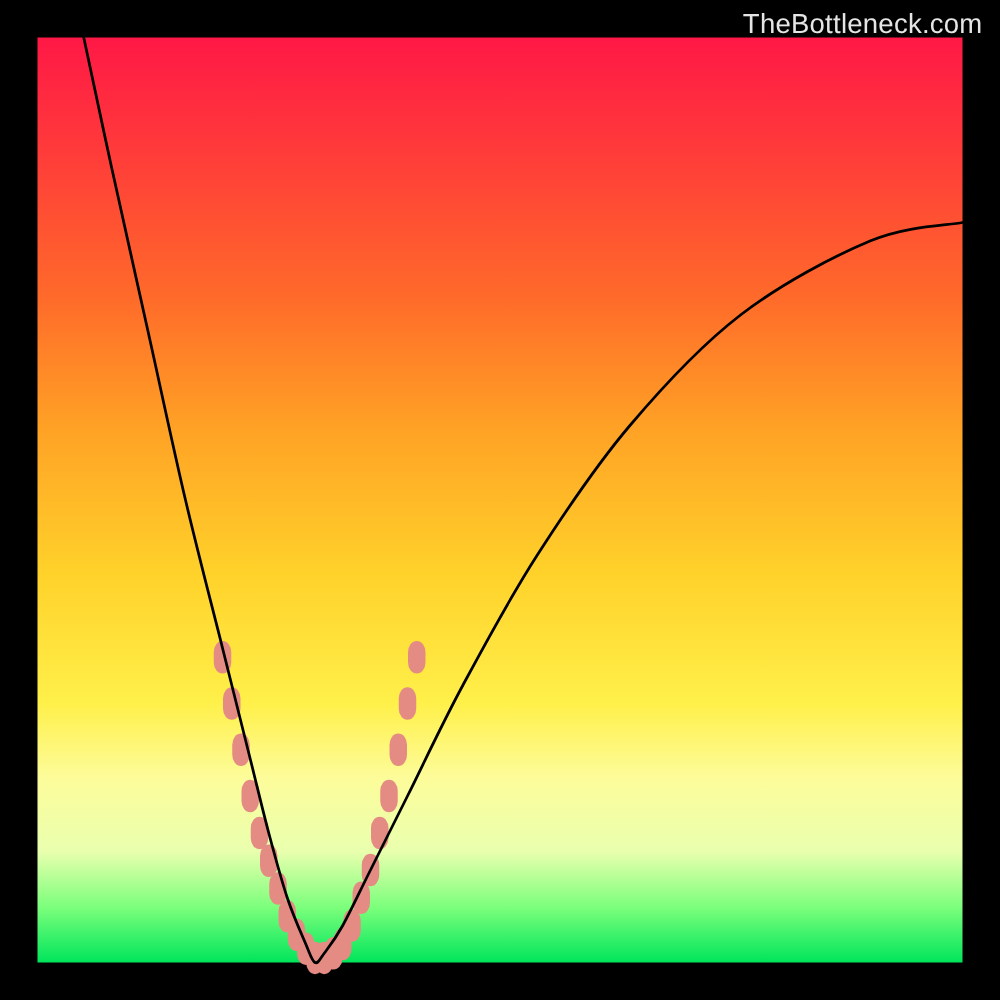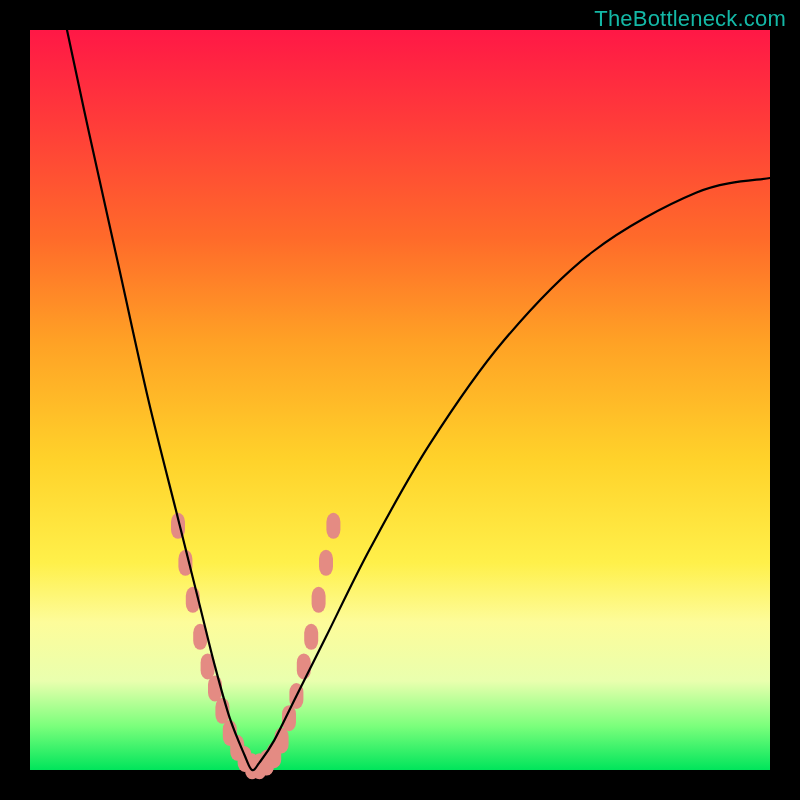--- a/index.html
+++ b/index.html
@@ -35,21 +35,21 @@
       #fdfc9a 80%,
       #e9ffae 88%,
       #7cff7c 94%,
       #00e55b 100%
     );
   }
   .watermark {
     position: absolute;
     top: 6px;
     right: 14px;
-    color: #14b8a6;
+    color: #e5e5e5;
     font-size: 22px;
     font-weight: 500;
     letter-spacing: 0.2px;
     user-select: none;
   }
   svg.overlay {
     position: absolute;
     left: 30px;
     top: 30px;
     width: 740px;

